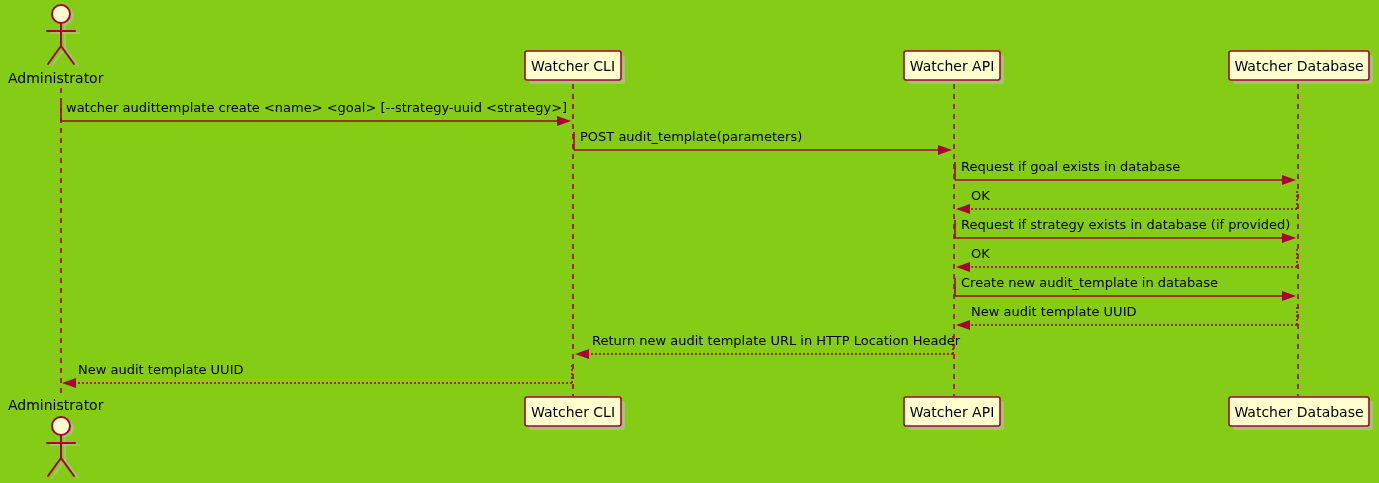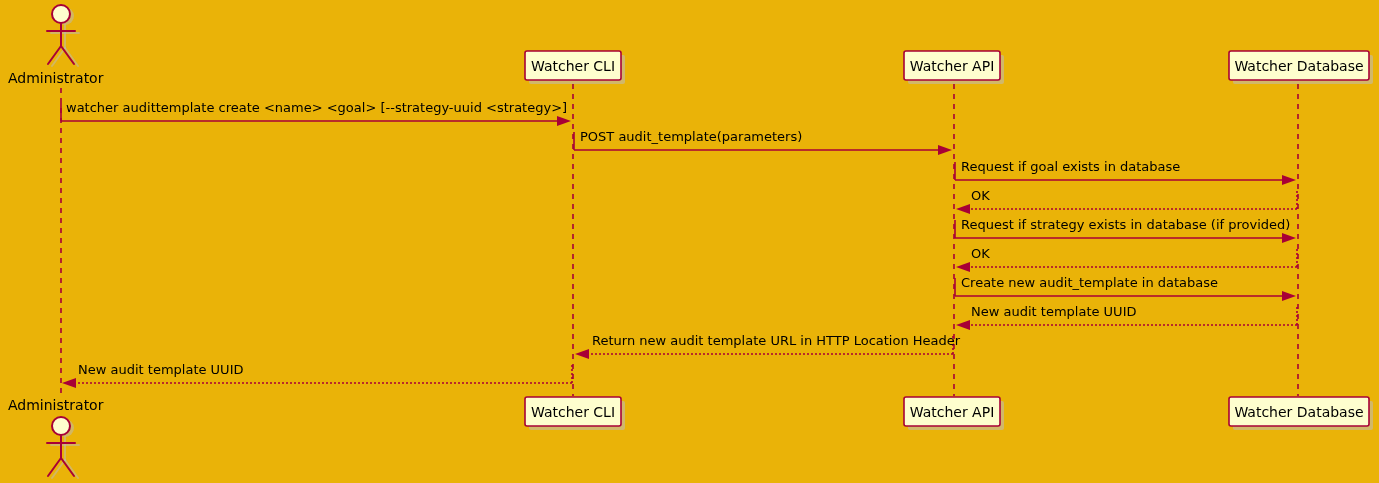--- a/index.html
+++ b/index.html
@@ -8,21 +8,21 @@
     background: #FFFFFF;
   }
   body {
     font-family: "DejaVu Sans", sans-serif;
     -webkit-font-smoothing: antialiased;
   }
   #diagram-root {
     position: relative;
     width: 1379px;
     height: 483px;
-    background: #eab308;
+    background: #84cc16;
     overflow: hidden;
   }
   #diagram-svg {
     position: absolute;
     top: 0;
     left: 0;
     width: 1379px;
     height: 483px;
   }
   .msg-text, .actor-label, .participant-label {

